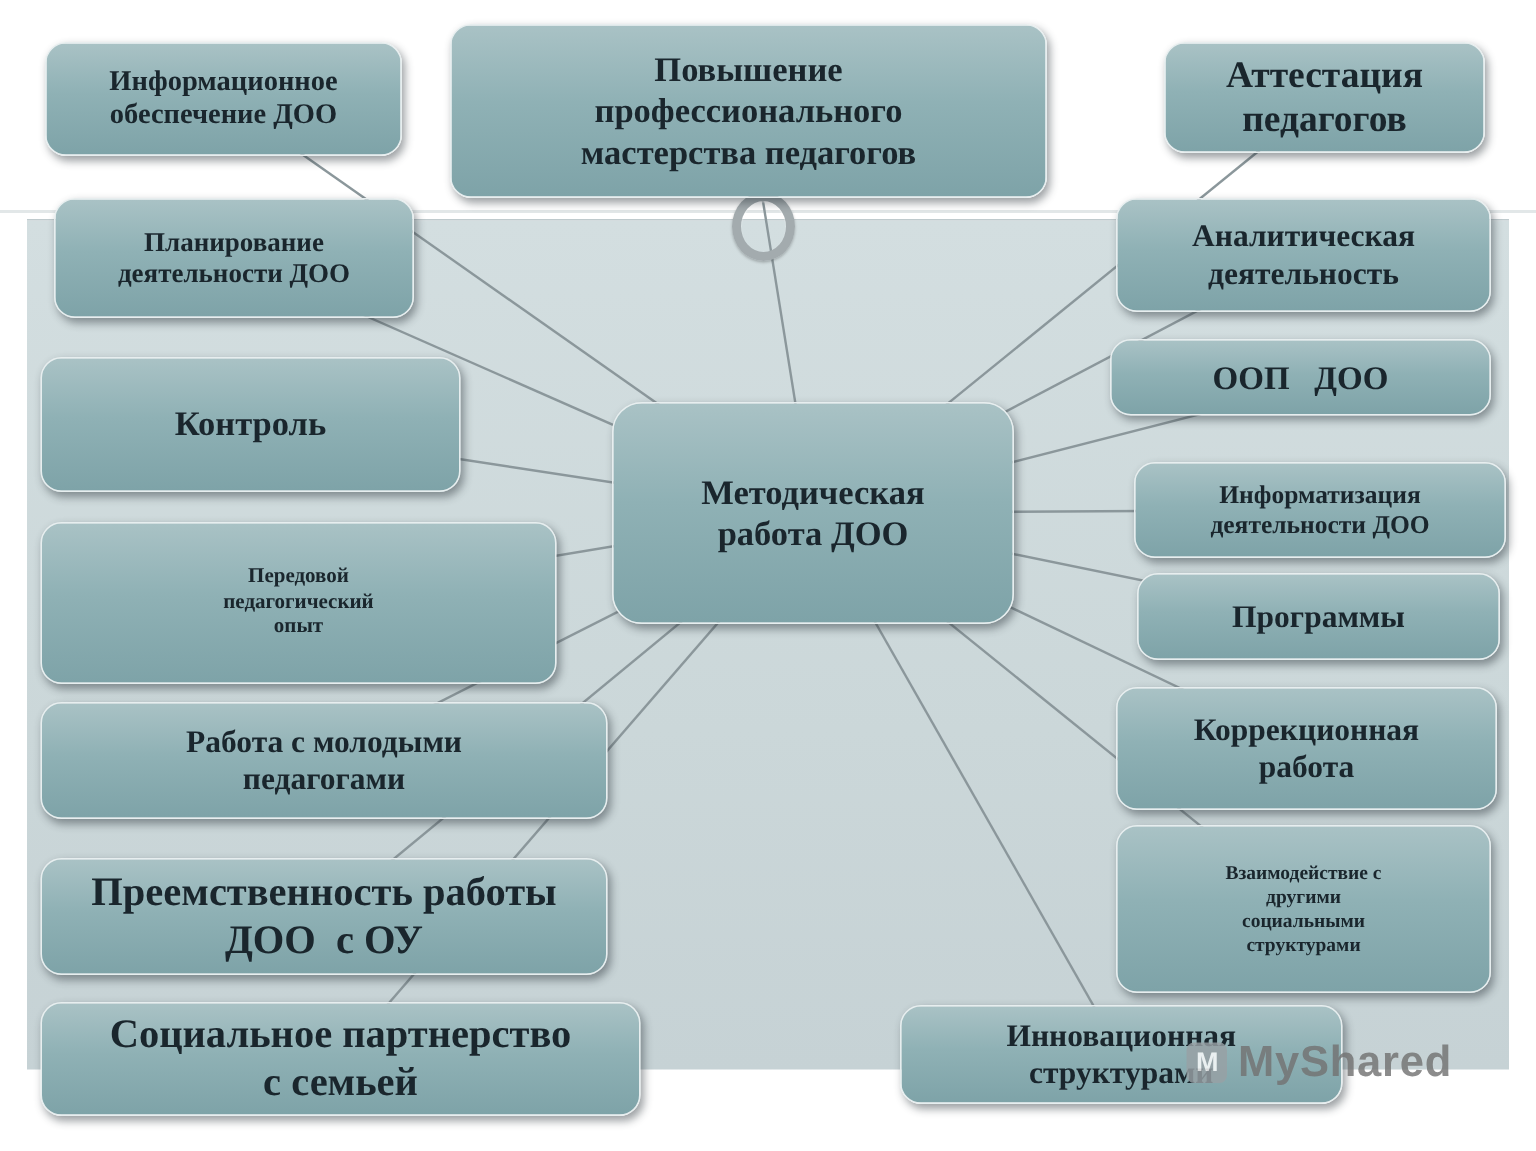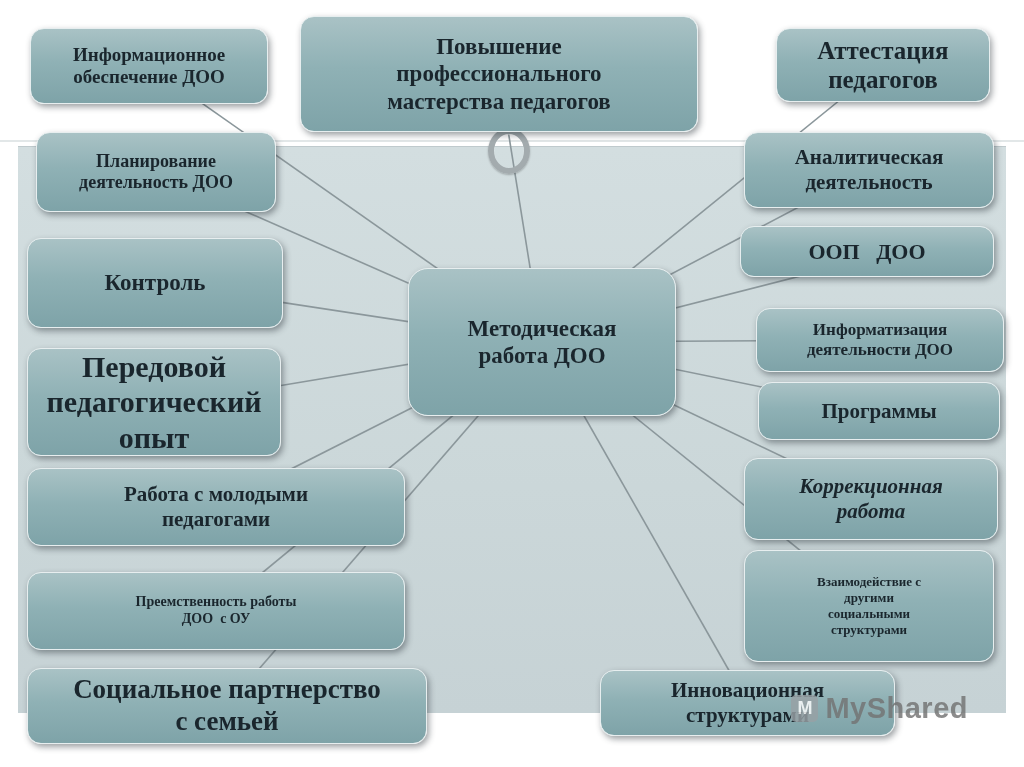--- a/index.html
+++ b/index.html
@@ -25,28 +25,28 @@
     border:1px solid #e7eeef;border-radius:14px;
     box-shadow:2px 3px 6px rgba(35,45,50,0.45);
     color:#1a262d;font-weight:bold;line-height:1.18;
     padding:6px 12px;box-sizing:border-box;
   }
   .n-info   {left:30px;  top:28px;  width:238px; height:76px;  font-size:19px;}
   .n-prof   {left:300px; top:16px;  width:398px; height:116px; font-size:23px;}
   .n-att    {left:776px; top:28px;  width:214px; height:74px;  font-size:25px;}
   .n-plan   {left:36px;  top:132px; width:240px; height:80px;  font-size:18px;}
   .n-ana    {left:744px; top:132px; width:250px; height:76px;  font-size:21px;}
-  .n-ctrl   {left:27px;  top:238px; width:256px; height:90px;  font-size:23px;}
+  .n-ctrl   {left:27px;  top:238px; width:280px; height:90px;  font-size:23px;}
   .n-oop    {left:740px; top:226px; width:254px; height:51px;  font-size:22px;}
   .n-infz   {left:756px; top:308px; width:248px; height:64px;  font-size:17px;}
-  .n-adv    {left:27px;  top:348px; width:254px; height:108px; font-size:30px;}
+  .n-adv    {left:27px;  top:348px; width:344px; height:108px; font-size:14px;}
   .n-prog   {left:758px; top:382px; width:242px; height:58px;  font-size:21px;}
   .n-young  {left:27px;  top:468px; width:378px; height:78px;  font-size:21px;}
-  .n-corr   {left:744px; top:458px; width:254px; height:82px;  font-size:21px;font-style:italic;}
-  .n-cont   {left:27px;  top:572px; width:378px; height:78px;  font-size:14px;}
+  .n-corr   {left:744px; top:458px; width:254px; height:82px;  font-size:21px;}
+  .n-cont   {left:27px;  top:572px; width:378px; height:78px;  font-size:27px;}
   .n-soc    {left:744px; top:550px; width:250px; height:112px; font-size:13px;line-height:1.25;}
   .n-fam    {left:27px;  top:668px; width:400px; height:76px;  font-size:27px;}
   .n-innov  {left:600px; top:670px; width:295px; height:66px;  font-size:21px;}
   .n-center {left:408px; top:268px; width:268px; height:148px; font-size:23px;border-radius:20px;z-index:3;}
   #ring{
     position:absolute;left:488px;top:128px;width:30px;height:34px;z-index:2;
     border:6px solid #a3abae;border-radius:50%;
     box-shadow:0 1px 2px rgba(0,0,0,0.25), inset 0 1px 1px rgba(255,255,255,0.6);
     background:transparent;
   }
@@ -94,21 +94,21 @@
   <div id="ring"></div>
 
   <div class="node spoke n-prof">Повышение
 профессионального
 мастерства педагогов</div>
   <div class="node spoke n-info">Информационное
 обеспечение ДОО</div>
   <div class="node spoke n-att">Аттестация
 педагогов</div>
   <div class="node spoke n-plan">Планирование
-деятельность ДОО</div>
+деятельности ДОО</div>
   <div class="node spoke n-ana">Аналитическая
 деятельность</div>
   <div class="node spoke n-ctrl">Контроль</div>
   <div class="node spoke n-oop">ООП&nbsp;&nbsp;&nbsp;ДОО</div>
   <div class="node spoke n-infz">Информатизация
 деятельности ДОО</div>
   <div class="node spoke n-adv">Передовой
 педагогический
 опыт</div>
   <div class="node spoke n-young">Работа с молодыми

